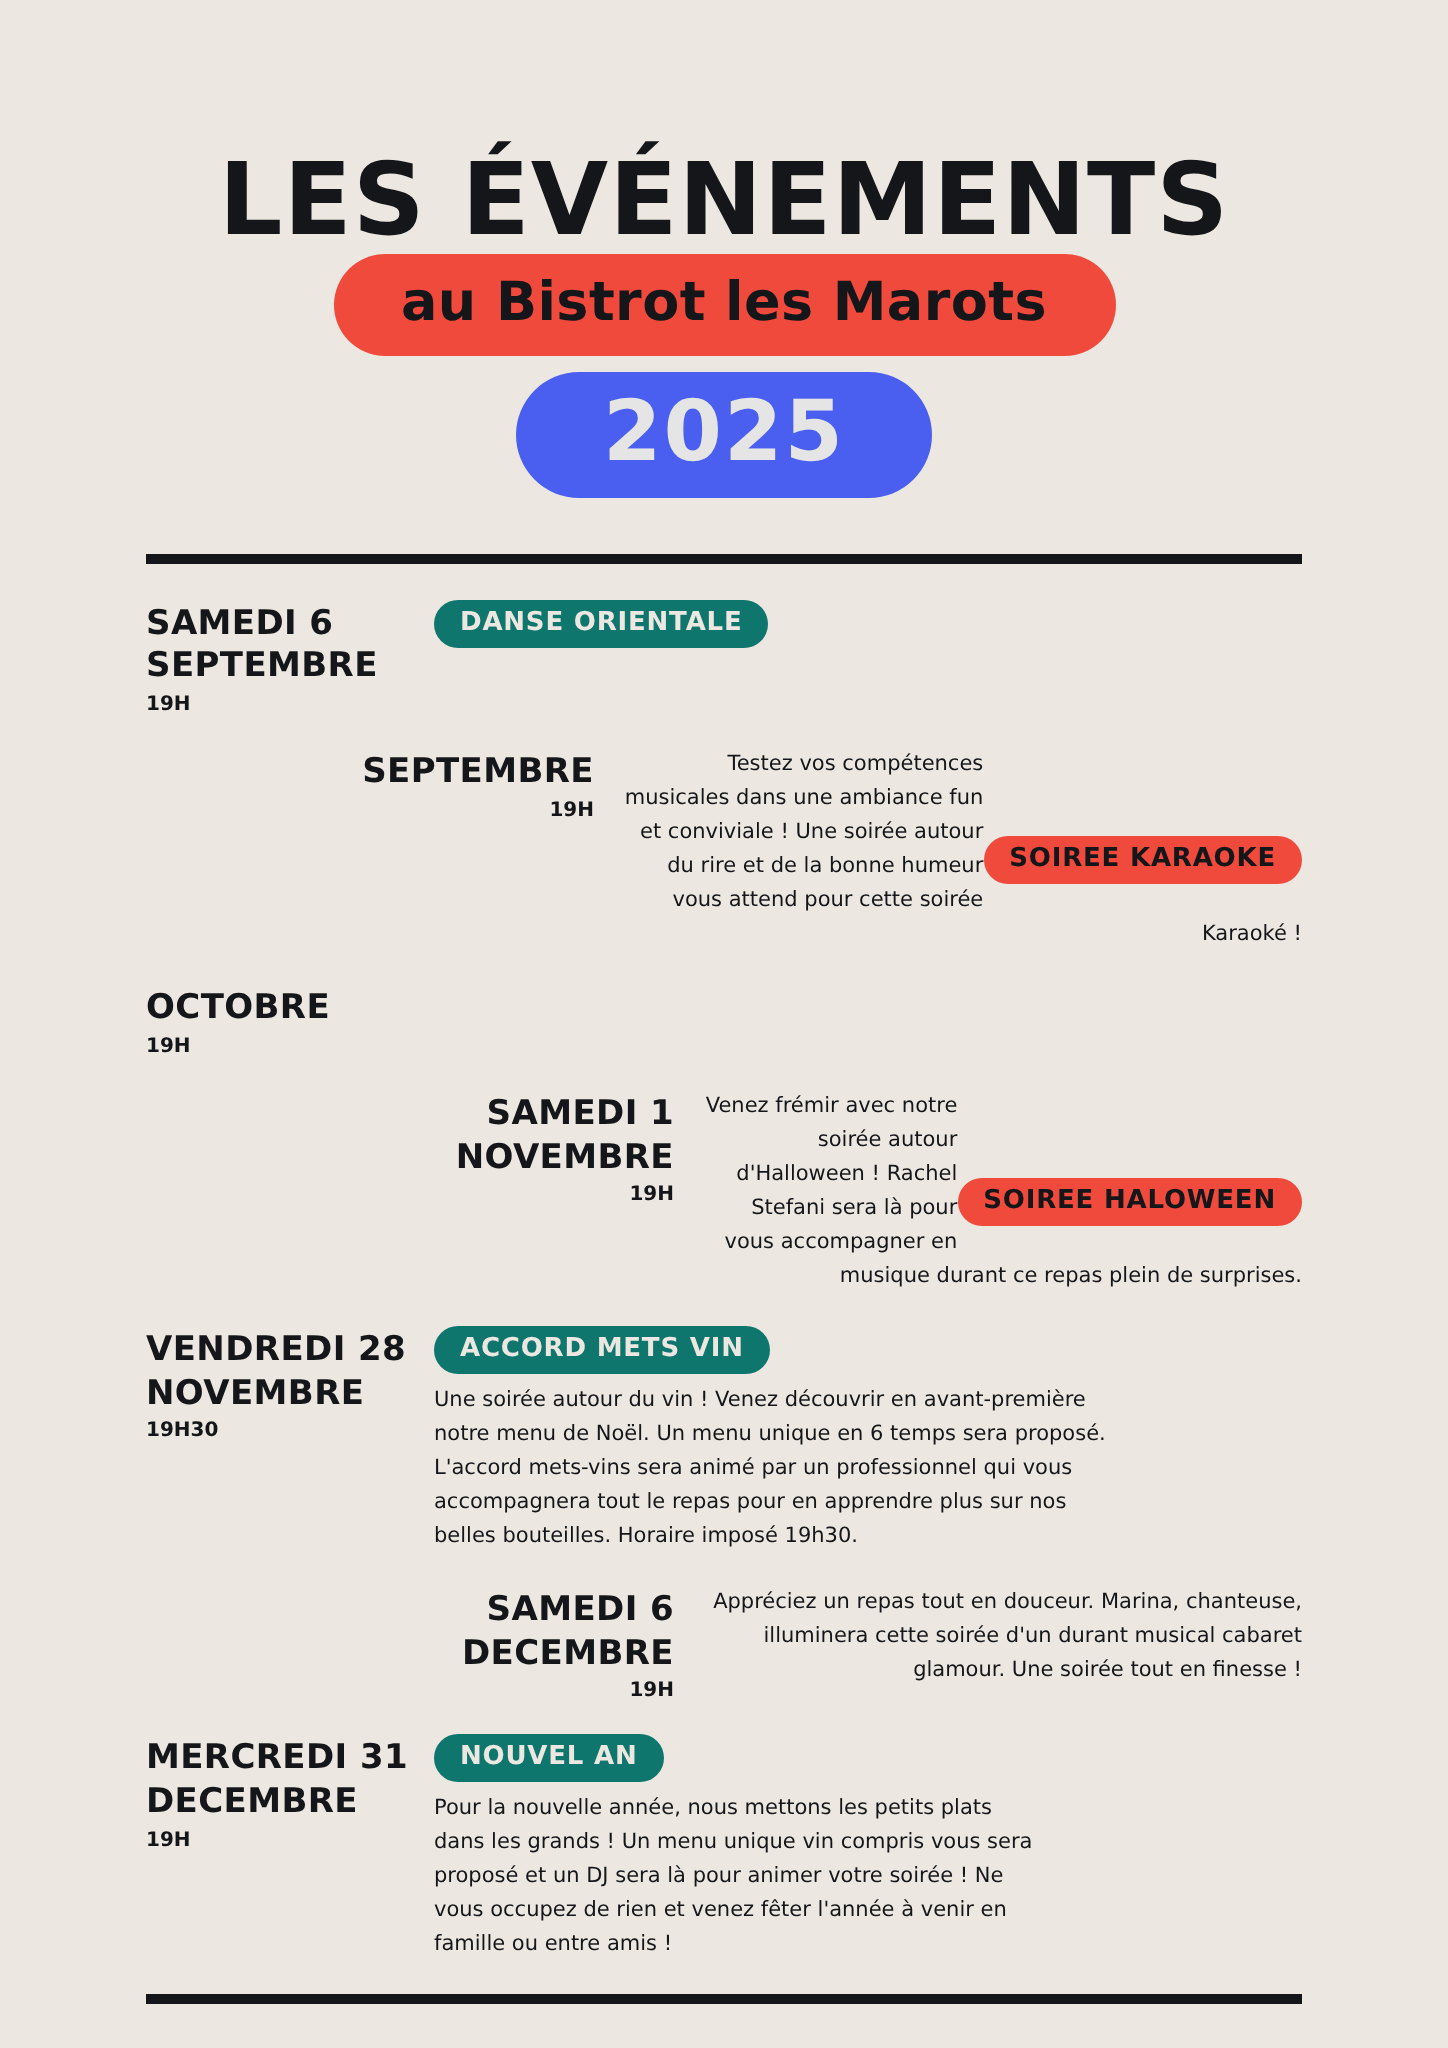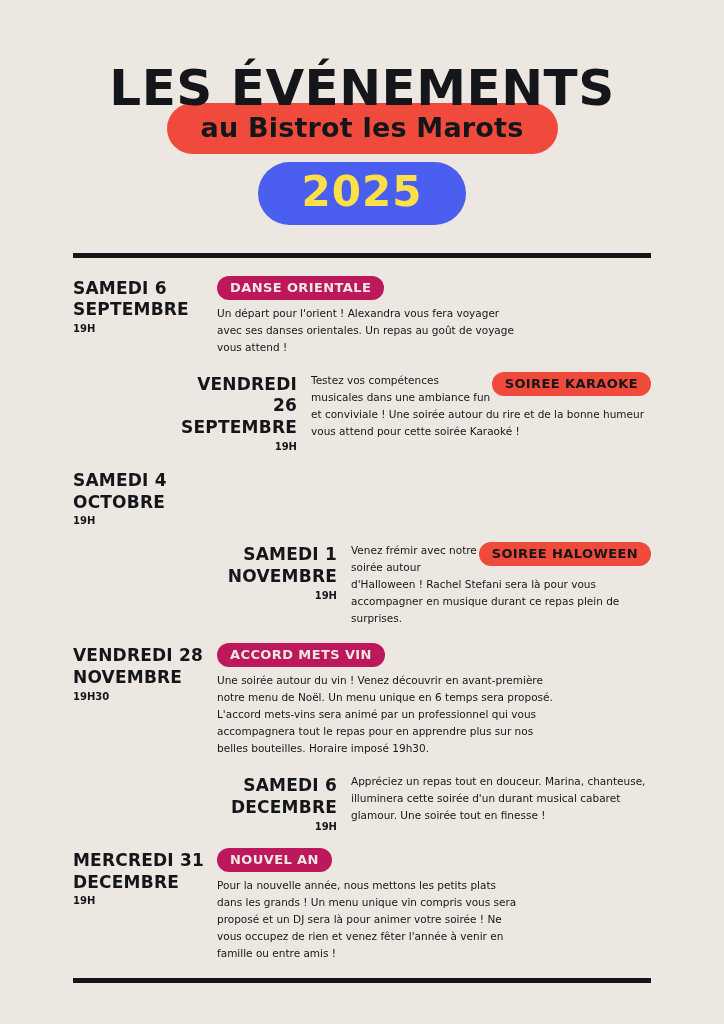--- a/index.html
+++ b/index.html
@@ -22,21 +22,21 @@
     text-align: center;
   }
   .title-main {
     font-family: "DejaVu Sans", sans-serif;
     font-weight: 900;
     font-size: 50px;
     letter-spacing: 0.5px;
     line-height: 1.05;
     color: #15161a;
     text-transform: uppercase;
-    margin: 0;
+    margin: 12px;
     position: relative;
     z-index: 3;
     text-align: center;
   }
   .pill-red-wrap {
     position: relative;
     margin-top: -12px;
     z-index: 2;
     display: flex;
     justify-content: center;
@@ -59,21 +59,21 @@
     display: flex;
     justify-content: center;
   }
   .pill-blue {
     background: #4a5ef0;
     border-radius: 34px;
     padding: 5px 44px 9px;
     font-family: "DejaVu Sans", sans-serif;
     font-weight: 900;
     font-size: 42px;
-    color: #fde047;
+    color: #e5e5e5;
     letter-spacing: 1px;
   }
 
   .rule {
     width: 578px;
     height: 5px;
     background: #15161a;
     margin: 28px auto 0;
   }
   .rule.bottom { margin-top: 10px; }
@@ -126,30 +126,30 @@
     border-radius: 16px;
     padding: 4px 13px 5px;
     font-family: "DejaVu Sans", sans-serif;
     font-weight: 900;
     font-size: 13px;
     letter-spacing: 0.4px;
     text-transform: uppercase;
     color: #15161a;
     margin-bottom: 5px;
   }
-  .tag.blue { background: #be185d; color: #ece8e1; }
-  .tag.red  { background: #f04a3c; color: #15161a; }
+  .tag.blue { background: #0f766e; color: #ece8e1; }
+  .tag.red  { background: #f04a3c; color: #15161a; margin-top: 44px; }
 
   .desc {
     font-family: "DejaVu Sans", sans-serif;
     font-size: 10.5px;
     line-height: 1.62;
     color: #15161a;
   }
-  .desc.right-align { text-align: left; }
+  .desc.right-align { text-align: right; }
 
   .body-col.right-side .tag { float: right; clear: both; }
   .body-col.right-side { text-align: right; }
 </style>
 </head>
 <body>
 
 <div class="header">
   <h1 class="title-main">LES ÉVÉNEMENTS</h1>
   <div class="pill-red-wrap">
@@ -165,39 +165,36 @@
 <div class="events">
 
   <div class="event">
     <div class="date-col align-left">
       <div class="date-line">SAMEDI 6</div>
       <div class="date-line">SEPTEMBRE</div>
       <div class="date-hour">19H</div>
     </div>
     <div class="body-col">
       <div class="tag blue">DANSE ORIENTALE</div>
-      <div class="desc">Un départ pour l'orient ! Alexandra vous fera voyager avec ses danses orientales. Un repas au goût de voyage vous attend !</div>
     </div>
   </div>
 
   <div class="event right">
     <div class="date-col align-right">
-      <div class="date-line">VENDREDI 26</div>
       <div class="date-line">SEPTEMBRE</div>
       <div class="date-hour">19H</div>
     </div>
     <div class="body-col wide right-side">
       <div class="tag red">SOIREE KARAOKE</div>
       <div class="desc right-align">Testez vos compétences musicales dans une ambiance fun et conviviale ! Une soirée autour du rire et de la bonne humeur vous attend pour cette soirée Karaoké !</div>
     </div>
   </div>
 
   <div class="event">
     <div class="date-col align-left">
-      <div class="date-line">SAMEDI 4</div>
       <div class="date-line">OCTOBRE</div>
       <div class="date-hour">19H</div>
     </div>
   </div>
 
   <div class="event right">
     <div class="date-col align-right">
       <div class="date-line">SAMEDI 1</div>
       <div class="date-line">NOVEMBRE</div>
       <div class="date-hour">19H</div>

